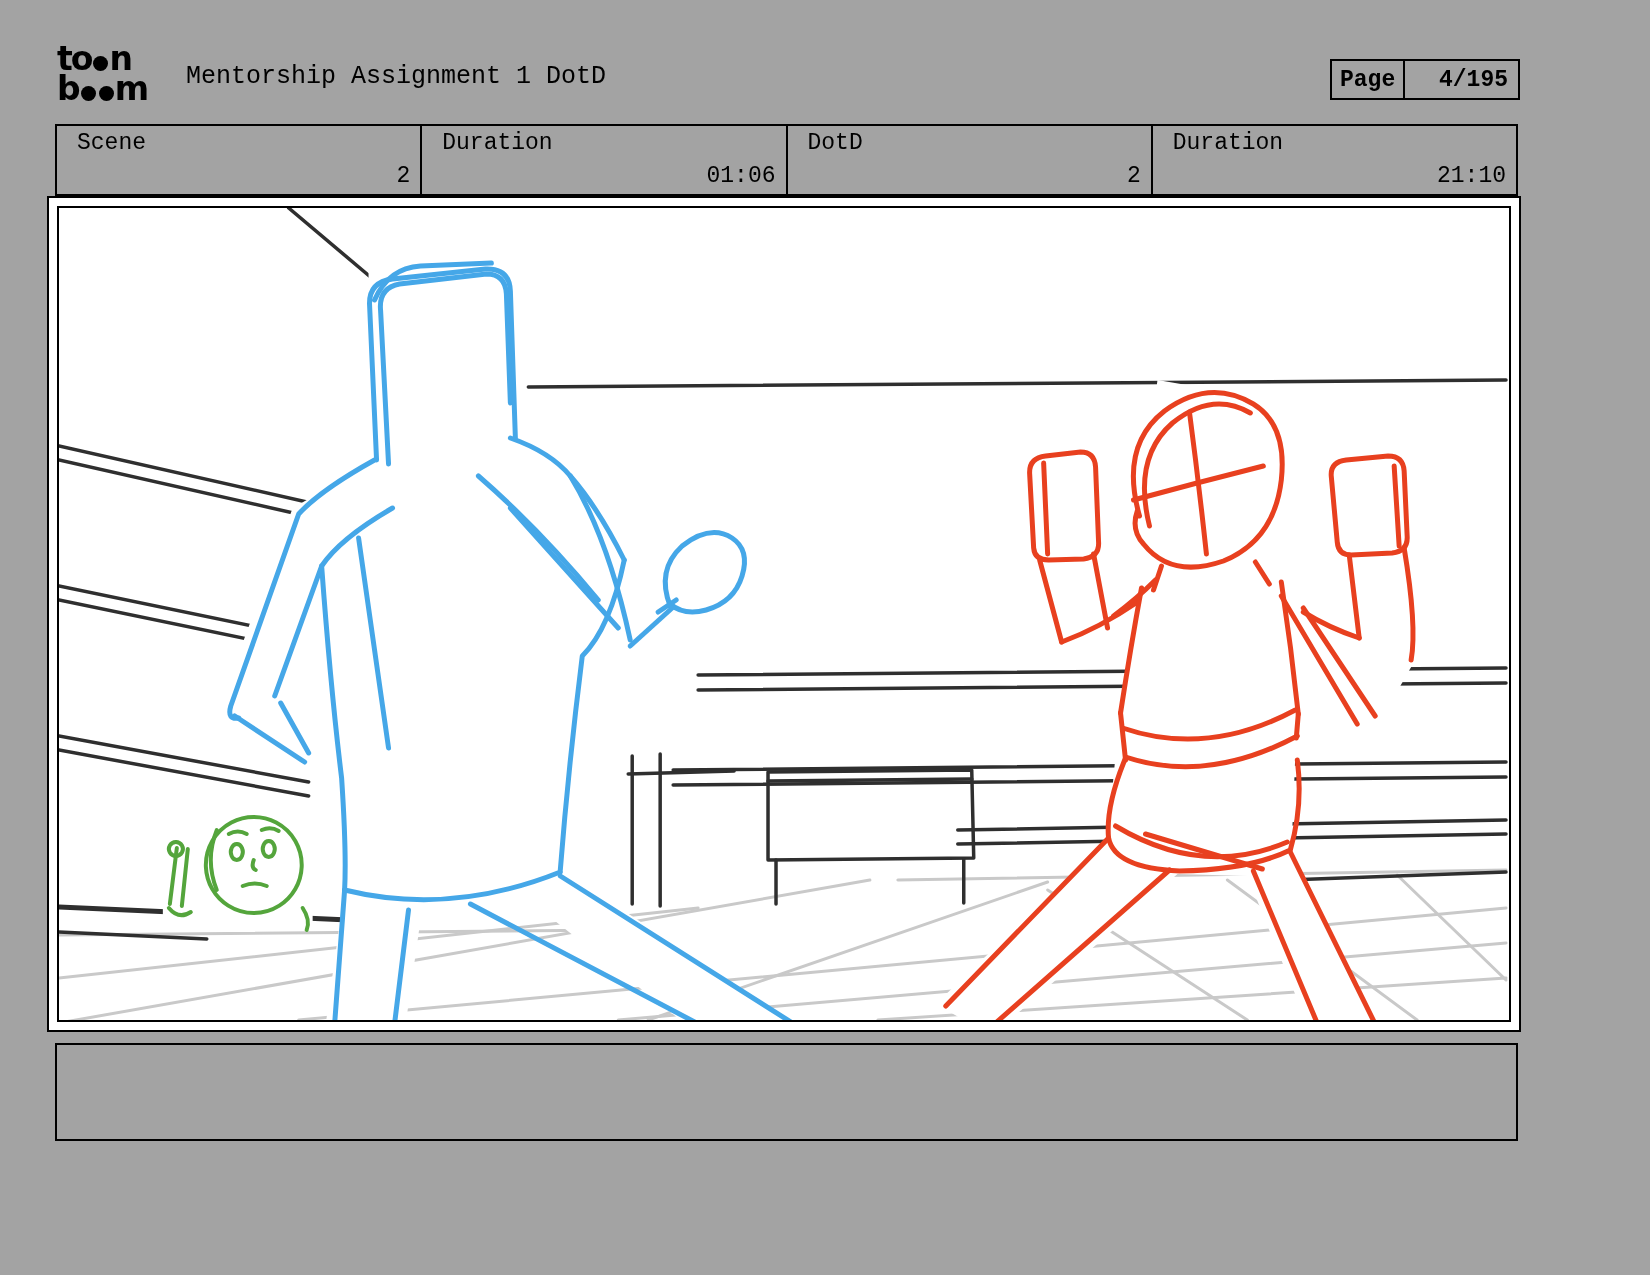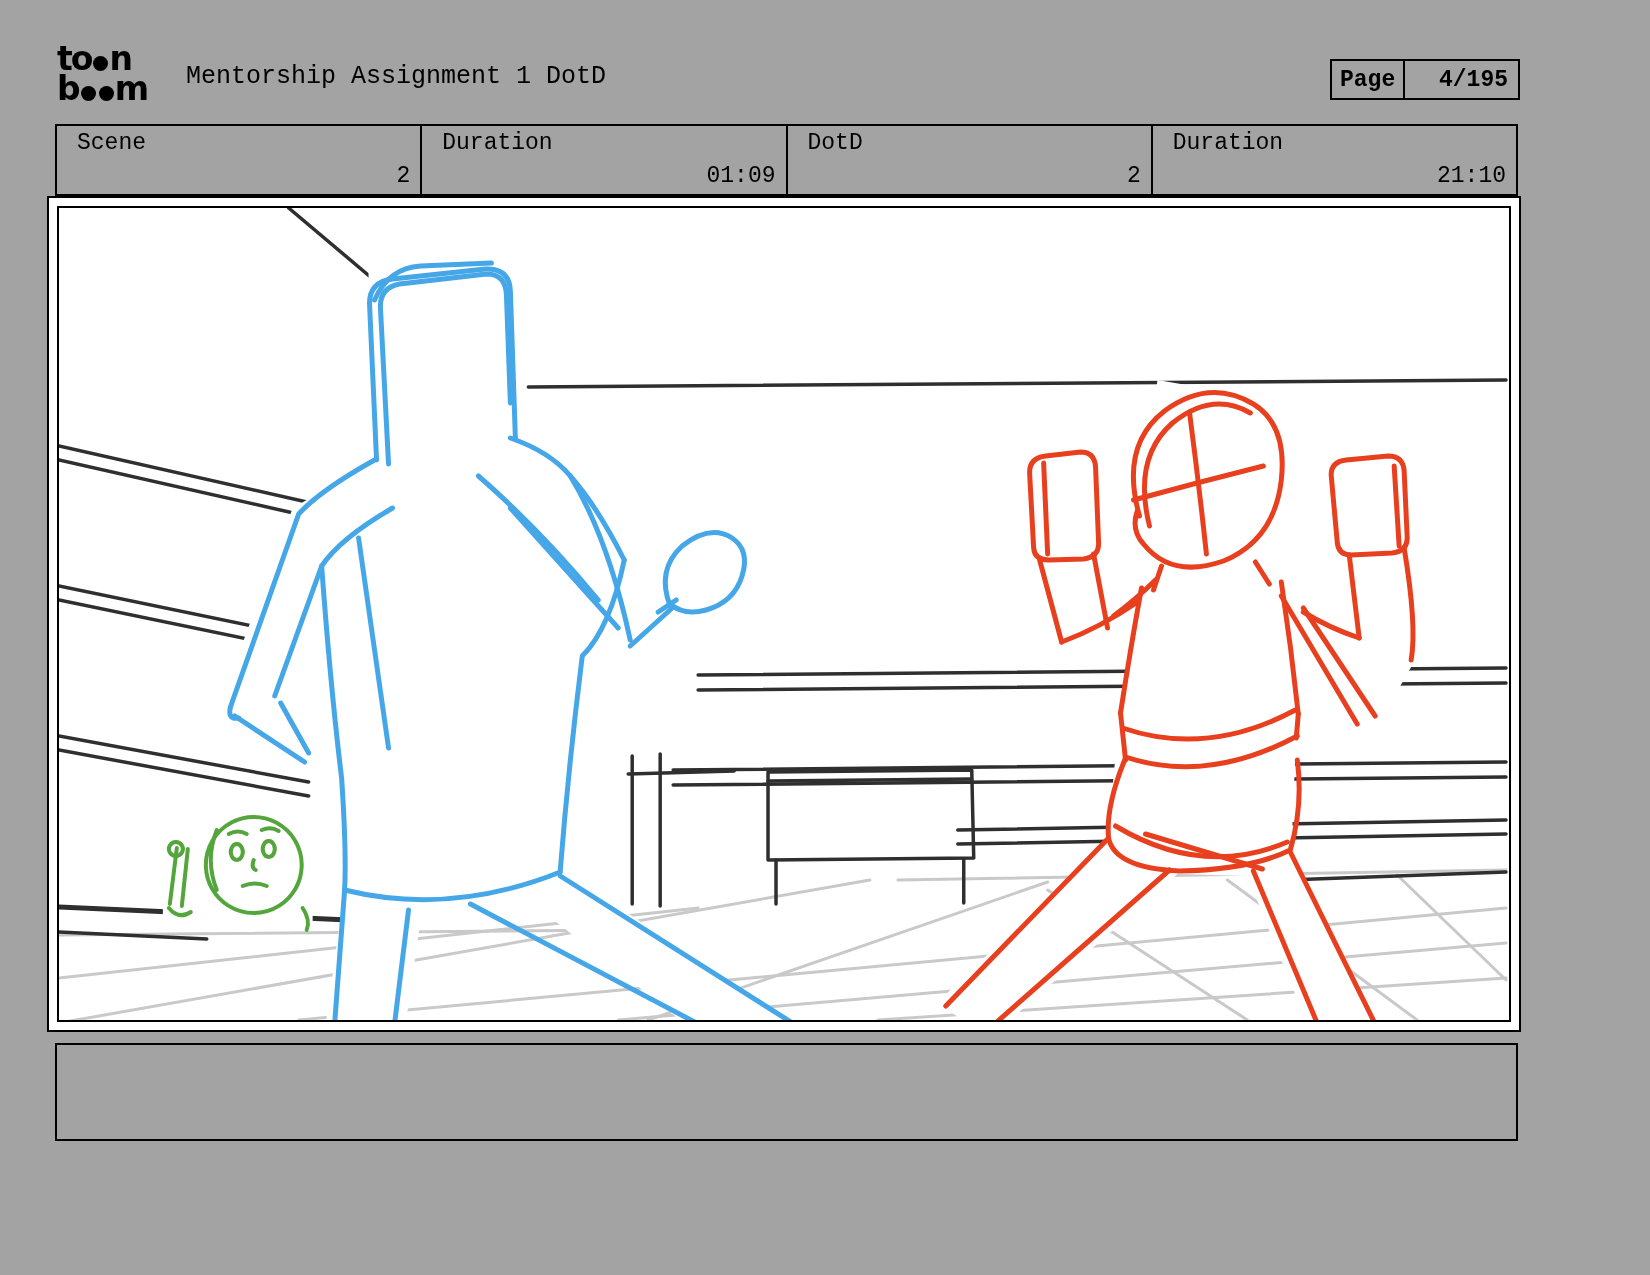--- a/index.html
+++ b/index.html
@@ -64,21 +64,21 @@
     <div class="pv">4/195</div>
   </div>
 
   <div class="info-row">
     <div class="cell">
       <span class="lbl">Scene</span>
       <span class="val">2</span>
     </div>
     <div class="cell">
       <span class="lbl">Duration</span>
-      <span class="val">01:09</span>
+      <span class="val">01:06</span>
     </div>
     <div class="cell">
       <span class="lbl">DotD</span>
       <span class="val">2</span>
     </div>
     <div class="cell">
       <span class="lbl">Duration</span>
       <span class="val">21:10</span>
     </div>
   </div>

